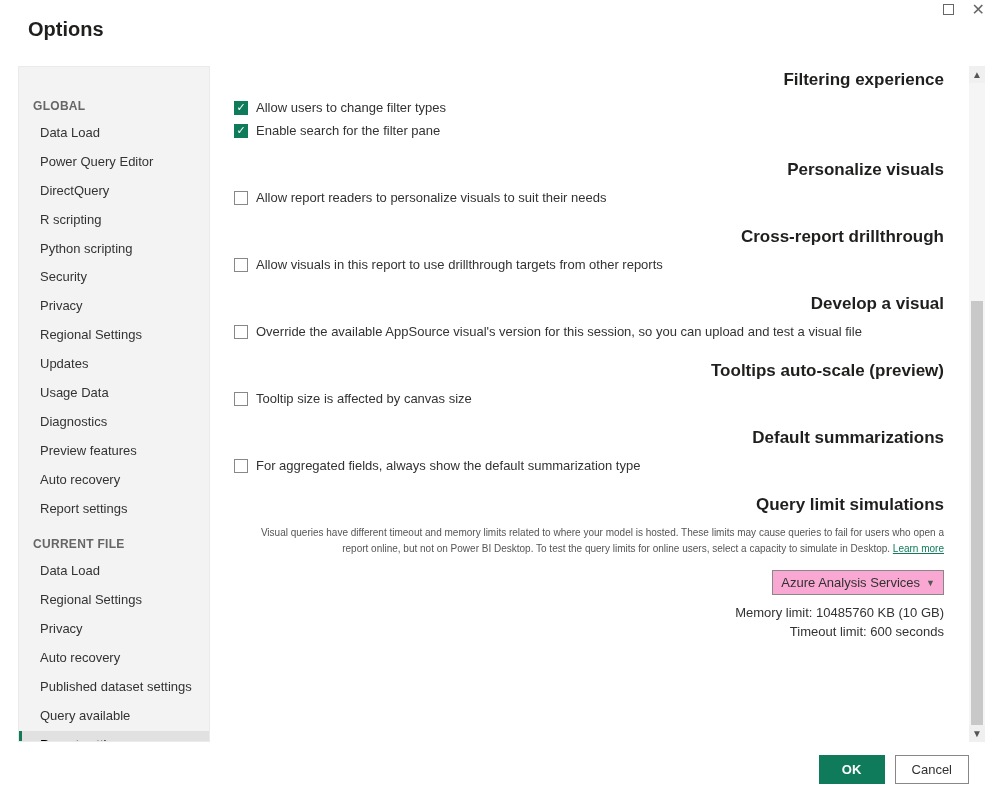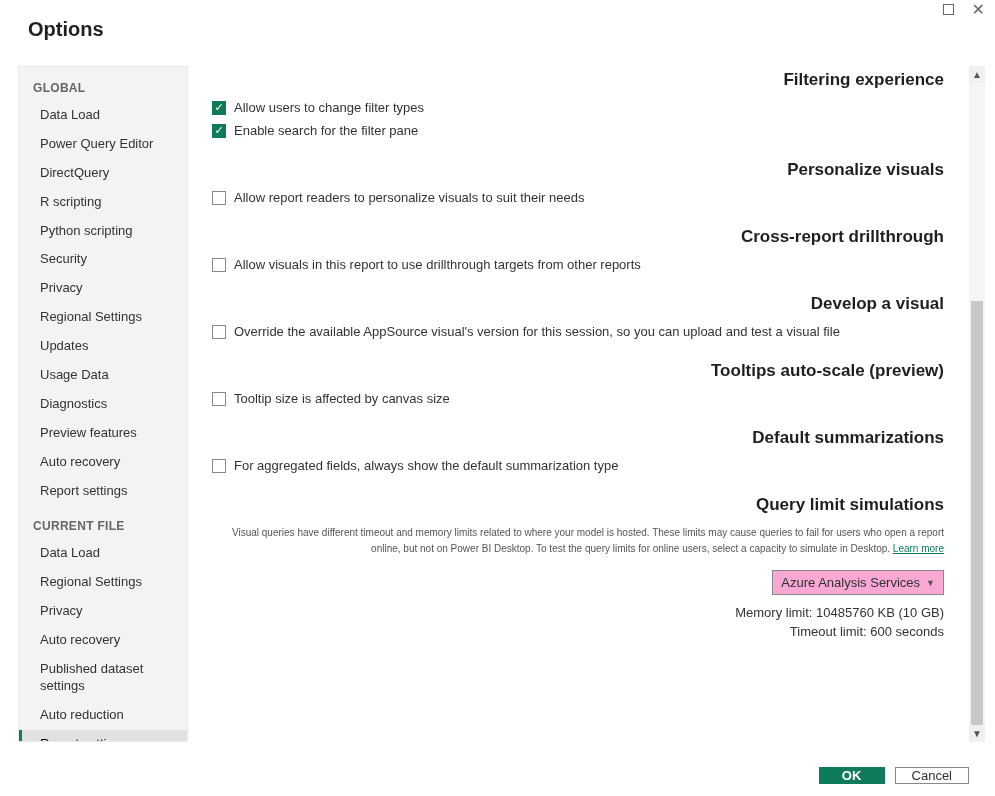--- a/index.html
+++ b/index.html
@@ -44,25 +44,25 @@
 
   
   .body-area {
     display: flex;
     position: absolute;
     top: 66px; left: 18px; right: 10px; bottom: 54px;
   }
 
   
   .sidebar {
-    width: 170px;
+    width: 192px;
     background: #f3f3f3;
     border: 1px solid #eaeaea;
     overflow-y: auto;
-    padding-top: 0;
+    padding-top: 18px;
     padding-bottom: 12px;
   }
   .nav-group-header {
     font-size: 12px;
     font-weight: 600;
     color: #666;
     padding: 14px 14px 6px 14px;
     letter-spacing: 0.3px;
   }
   .nav-item {
@@ -188,21 +188,21 @@
   
   .footer {
     position: absolute;
     bottom: 12px;
     right: 26px;
     display: flex;
     gap: 10px;
   }
   .btn {
     min-width: 66px;
-    padding: 0 16px;
+    padding: 6px 16px;
     font-size: 13px;
     border: 1px solid #8a8886;
     background: #fff;
     cursor: pointer;
     text-align: center;
   }
   .btn.primary {
     background: #0f7b5a;
     border-color: #0f7b5a;
     color: #fff;
@@ -239,21 +239,21 @@
     <div class="nav-item">Preview features</div>
     <div class="nav-item">Auto recovery</div>
     <div class="nav-item">Report settings</div>
 
     <div class="nav-group-header">CURRENT FILE</div>
     <div class="nav-item">Data Load</div>
     <div class="nav-item">Regional Settings</div>
     <div class="nav-item">Privacy</div>
     <div class="nav-item">Auto recovery</div>
     <div class="nav-item">Published dataset settings</div>
-    <div class="nav-item">Auto reduction</div>
+    <div class="nav-item">Query available</div>
     <div class="nav-item selected">Report settings</div>
   </div>
 
   <div class="content-wrap">
     <div class="content">
 
       <div class="section">
         <h2>Filtering experience</h2>
         <div class="chk-row">
           <span class="chk checked">✓</span>

